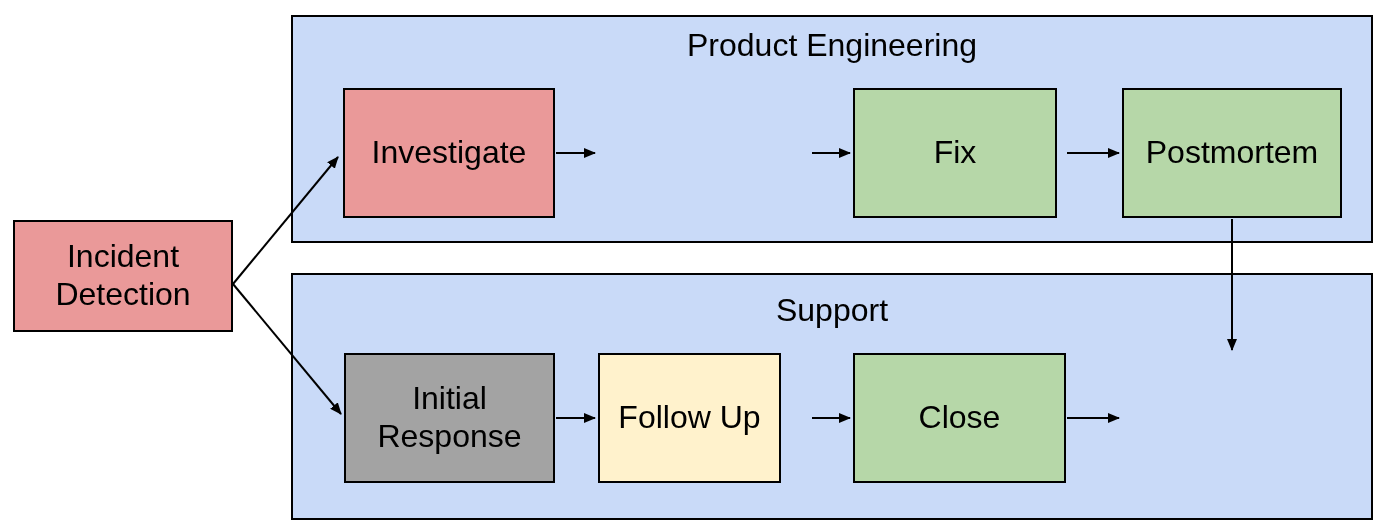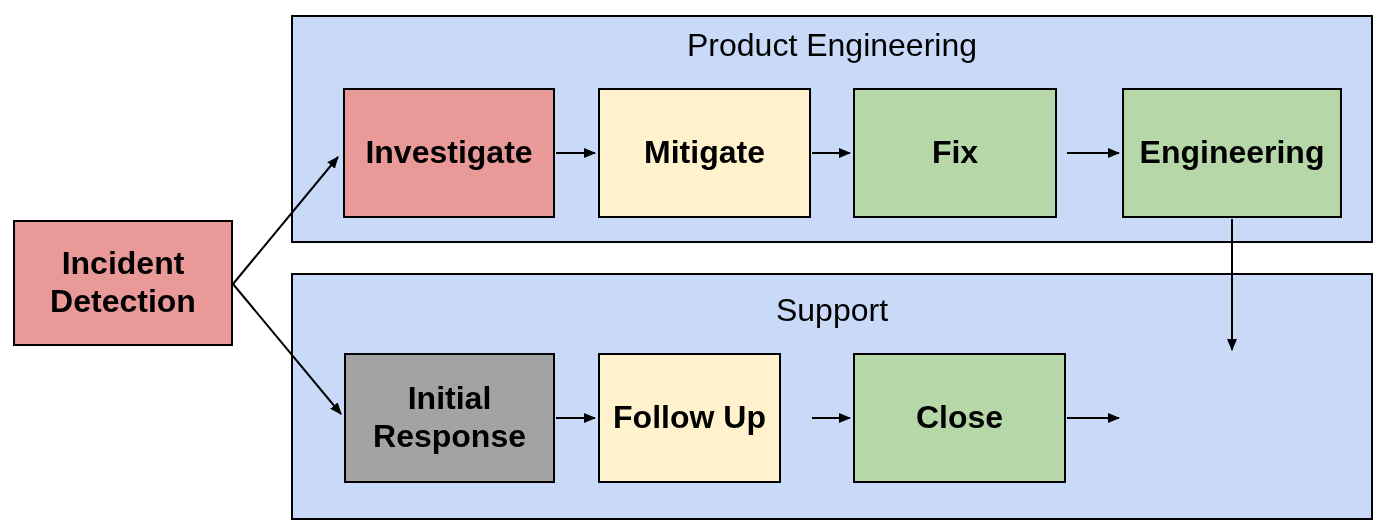--- a/index.html
+++ b/index.html
@@ -29,21 +29,20 @@
     position: absolute;
     border: 2px solid #000000;
     box-sizing: border-box;
     display: flex;
     align-items: center;
     justify-content: center;
     text-align: center;
     font-size: 32px;
     line-height: 1.18;
     padding: 0 8px;
-    font-weight: bold;
   }
   #edges {
     position: absolute;
     left: 0;
     top: 0;
     width: 1386px;
     height: 526px;
     pointer-events: none;
   }
   #edges line { stroke: #000000; stroke-width: 2; }
@@ -52,26 +51,25 @@
 <body>
 
 <div id="canvas">
 
   <div class="lane" style="left: 291px; top: 15px; width: 1082px; height: 228px; background-color: rgb(201, 218, 248);"></div>
   <div class="lane-title" style="left:291px; top:28px; width:1082px;">Product Engineering</div>
 
   <div class="lane" style="left: 291px; top: 273px; width: 1082px; height: 247px; background-color: rgb(201, 218, 248);"></div>
   <div class="lane-title" style="left:291px; top:293px; width:1082px;">Support</div>
 
-  <div class="node" style="left: 13px; top: 220px; width: 220px; height: 126px; background-color: rgb(234, 153, 153);">Incident Detection</div>
+  <div class="node" style="left: 13px; top: 220px; width: 220px; height: 112px; background-color: rgb(234, 153, 153);">Incident Detection</div>
 
   <div class="node" style="left: 343px; top: 88px; width: 212px; height: 130px; background-color: rgb(234, 153, 153);">Investigate</div>
-  <div class="node" style="left: 598px; top: 88px; width: 213px; height: 130px; background-color: rgb(255, 242, 204);">Mitigate</div>
   <div class="node" style="left: 853px; top: 88px; width: 204px; height: 130px; background-color: rgb(182, 215, 168);">Fix</div>
-  <div class="node" style="left: 1122px; top: 88px; width: 220px; height: 130px; background-color: rgb(182, 215, 168);">Engineering</div>
+  <div class="node" style="left: 1122px; top: 88px; width: 220px; height: 130px; background-color: rgb(182, 215, 168);">Postmortem</div>
 
   <div class="node" style="left: 344px; top: 353px; width: 211px; height: 130px; background-color: #a3a3a3;">Initial Response</div>
   <div class="node" style="left: 598px; top: 353px; width: 183px; height: 130px; background-color: rgb(255, 242, 204);">Follow Up</div>
   <div class="node" style="left: 853px; top: 353px; width: 213px; height: 130px; background-color: rgb(182, 215, 168);">Close</div>
 
   <svg id="edges" viewBox="0 0 1386 526" xmlns="http://www.w3.org/2000/svg">
     <defs>
       <marker id="ah" markerWidth="12" markerHeight="10" refX="11" refY="5" orient="auto" markerUnits="userSpaceOnUse">
         <path d="M0,0 L12,5 L0,10 Z" fill="#000000"></path>
       </marker>

